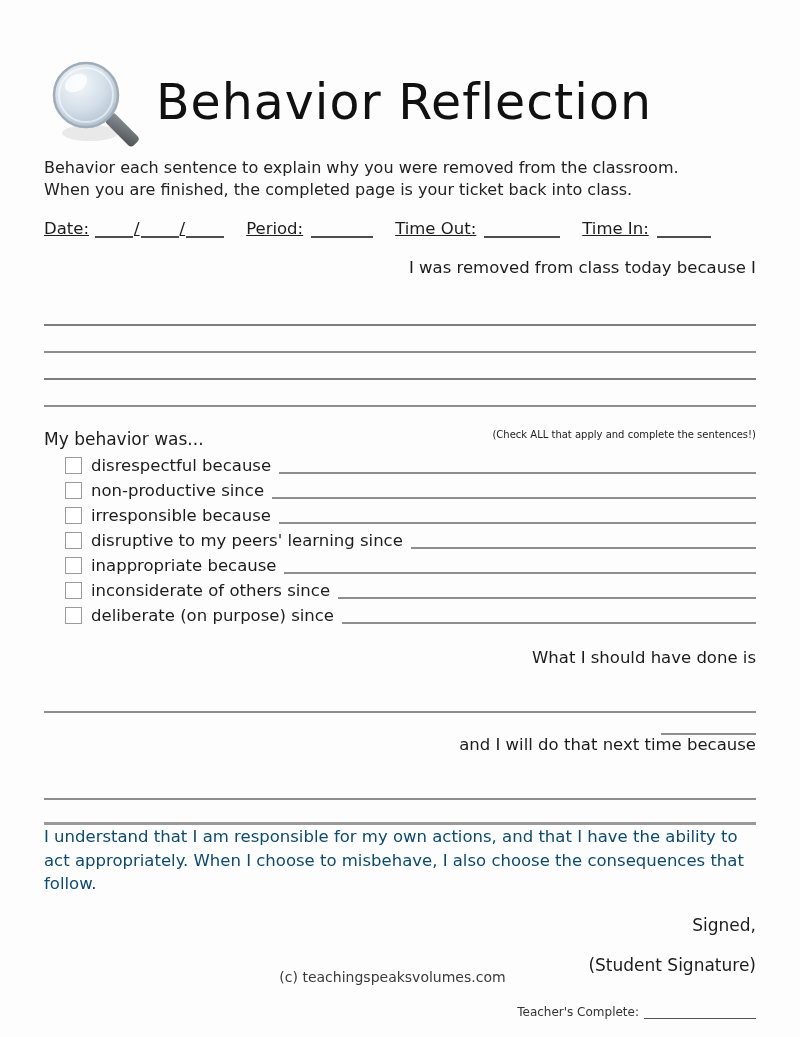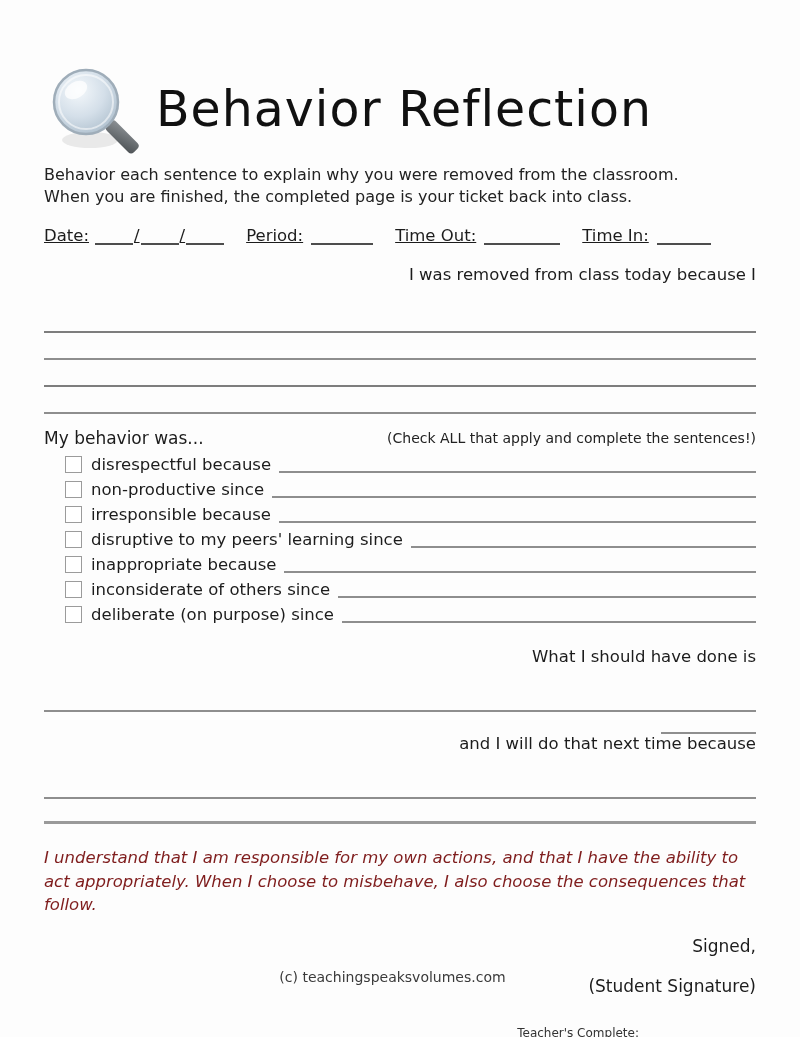--- a/index.html
+++ b/index.html
@@ -1,21 +1,21 @@
 <!DOCTYPE html>
 <html><head>
 <meta charset="utf-8">
 <style>
   html,body { margin:0; padding:0; background:#ffffff; }
   .sheet {
     position:relative;
     width:800px; height:1037px;
     background:#fdfdfd;
     box-sizing:border-box;
-    padding:10px 44px;
+    padding:3px 44px;
     font-family:"DejaVu Sans", sans-serif;
     color:#1c1c1c;
     overflow:hidden;
   }
   
   .header { position:relative; margin-top:50px; height:100px; }
   .mag-icon { position:absolute; left:4px; top:2px; width:100px; height:100px; }
   .title {
     margin-left:112px;
     font-size:49px;
@@ -44,42 +44,42 @@
 
   
   .removed-row { margin-top:20px; font-size:16.5px; }
 
   
   .ruled { margin-top:2px; }
   .ruled .wline { height:25px; }
   .ruled .wline.darker { border-color:#7d7d7d; }
 
   
-  .behavior-head { margin-top:14px; display:flex; align-items:center; justify-content:space-between;gap:40px; }
+  .behavior-head { margin-top:22px; display:flex; align-items:flex-start; justify-content:space-between;gap:40px; }
   .behavior-title { font-size:17px; }
-  .behavior-note { font-size:14px; color:#222; }
+  .behavior-note { font-size:10px; color:#222; }
   .check-row { display:flex; align-items:flex-end; margin-top:6px; height:19px; }
   .checkbox {
     width:15px; height:15px;
     border:1.6px solid #9b9b9b;
     background:#fff;
     margin:0 9px 0 21px;
     flex:0 0 auto;
   }
   .check-label { font-size:16.5px; white-space:nowrap; line-height:1; }
 
   
   .what-row { margin-top:24px; font-size:16.5px; }
   .cont-row { margin-top:2px; font-size:16.5px; }
   .b-cont { width:95px; border-bottom:2px solid #8e8e8e; height:18px; flex:0 0 auto; }
   .single-line { border-bottom:2px solid #8e8e8e; height:24px; }
   .single-line.thick { border-bottom:3px solid #9a9a9a; height:22px; }
 
   
-  .statement { margin-top:22px; font-size:16.5px; line-height:1.42; width:706px; color:#7f1d1d;font-style:italic; }
+  .statement { font-size:16.5px; line-height:1.42; width:706px; color:#0c4a6e; }
 
   
   .signed-row { margin-top:20px; font-size:17px; }
   .sig-note { margin-left:8px; white-space:nowrap; }
   .teacher-row { margin-top:30px; display:flex; justify-content:flex-end; align-items:flex-end; font-size:12px; color:#333; }
   .b-teacher { width:112px; border-bottom:1.5px solid #555; height:12px; margin-left:5px; }
 
   
   .footer { position:absolute; left:0; right:15px; bottom:52px; text-align:center; font-size:14px; color:#3a3a3a; }
 </style>

